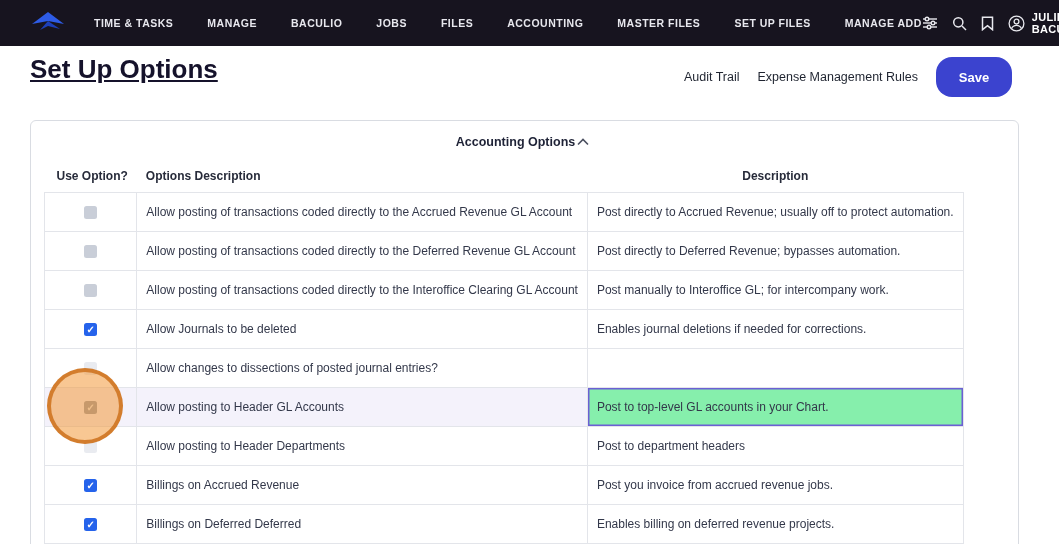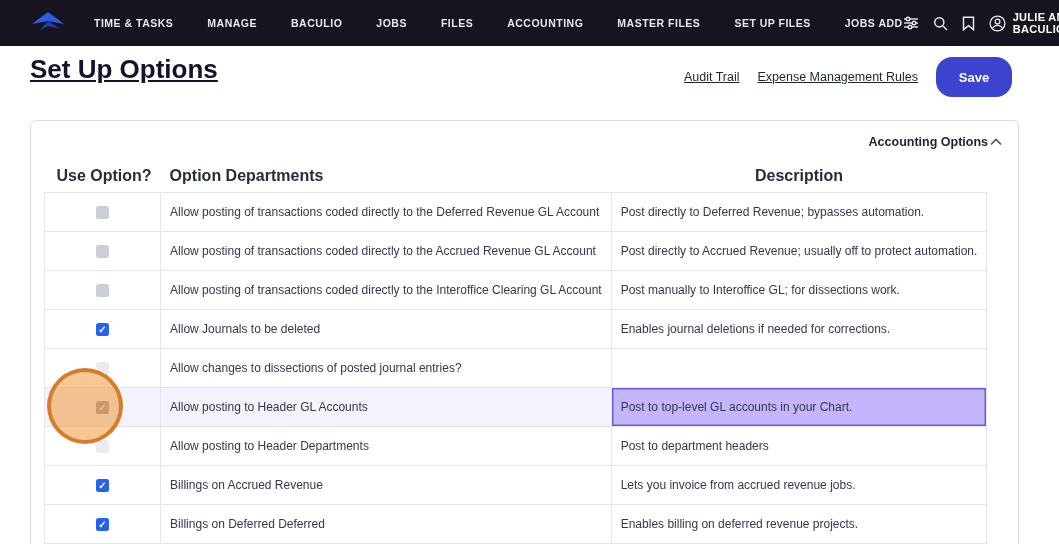--- a/index.html
+++ b/index.html
@@ -15,45 +15,45 @@
               cursor:pointer; white-space:nowrap; }
   .nav-right { margin-left:auto; margin-right:30px; display:flex; align-items:center; gap:14px; }
   .nav-icon { width:18px; height:18px; display:flex; align-items:center; justify-content:center; cursor:pointer; }
   .nav-user { display:flex; align-items:center; gap:7px; cursor:pointer; }
   .nav-user-name { color:#ffffff; font-size:11px; font-weight:700; letter-spacing:.3px; }
 
   
   .page-header { position:absolute; top:46px; left:0; width:1059px; height:74px; background:#fff; }
   .page-title { position:absolute; left:30px; top:8px; font-size:26px; font-weight:800; color:#15122b;text-decoration:underline; }
   .header-right { position:absolute; right:47px; top:11px; display:flex; align-items:center; gap:18px; }
-  .header-link { font-size:12.5px; color:#1f2430; text-decoration:underline; cursor:pointer; white-space:nowrap; }
+  .header-link { font-size:12.5px; color:#1f2430; cursor:pointer; white-space:nowrap; }
   .save-btn { width:76px; height:40px; border:none; border-radius:16px; background:#3b43cf;
               color:#fff; font-size:13px; font-weight:700; cursor:pointer;
               font-family:"Liberation Sans", sans-serif; }
 
   
   .card { position:absolute; left:30px; top:120px; width:989px; height:440px;
           border:1px solid #d9dce2; border-radius:6px; background:#fff; }
-  .section-head { display:flex; align-items:center; justify-content:flex-end;
+  .section-head { display:flex; align-items:center; justify-content:center;
                   padding:13px 14px 8px 12px; }
   .section-title { font-size:12.5px; font-weight:700; color:#1e2236; }
   .collapse-btn { width:16px; height:16px; display:flex; align-items:center; justify-content:center; cursor:pointer; }
 
   
   table.opts { border-collapse:collapse; table-layout:fixed; margin-left:13px; margin-top:2px; }
-  .opts th { height:32px; text-align:left; font-size:16px; font-weight:700; color:#272b3a;
+  .opts th { height:32px; text-align:left; font-size:12px; font-weight:700; color:#272b3a;
              padding:0 9px; border:none; white-space:nowrap; }
   .opts th.col-check { width:85px; padding-left:12px; }
   .opts th.col-option { width:433px; }
   .opts th.col-desc { width:346px;text-align:center; }
   .opts td { height:39px; border:1px solid #e3e5ea; font-size:12px; color:#33384a;
              padding:0 9px; white-space:nowrap; overflow:hidden; background:#fff; }
   .opts td.td-check { text-align:center; padding:0; }
   .row-highlight td { background:#f4f2fb; }
-  .row-highlight td.td-desc { box-shadow:inset 0 0 0 1.5px #6c5fd4; background:#c4b5fd; }
+  .row-highlight td.td-desc { box-shadow:inset 0 0 0 1.5px #6c5fd4; background:#86efac; }
 
   
   .cb { display:inline-block; width:13px; height:13px; border-radius:2.5px; vertical-align:middle;
         position:relative; cursor:pointer; background:#e8eaef; }
   .cb .tick { display:none; position:absolute; left:0; top:0; width:13px; height:13px;
               color:#fff; font-size:10px; line-height:13px; text-align:center; font-weight:700; }
   .cb-checked { background:#2563eb; }
   .cb-checked .tick { display:block; }
   .cb-disabled { background:#c9ced8; }
   .cb-unchecked { background:#e9ebf0; }
@@ -77,21 +77,21 @@
   </span>
   <div class="nav-items">
     <span class="nav-item">TIME &amp; TASKS</span>
     <span class="nav-item">MANAGE</span>
     <span class="nav-item">BACULIO</span>
     <span class="nav-item">JOBS</span>
     <span class="nav-item">FILES</span>
     <span class="nav-item">ACCOUNTING</span>
     <span class="nav-item">MASTER FILES</span>
     <span class="nav-item">SET UP FILES</span>
-    <span class="nav-item">JOBS ADD</span>
+    <span class="nav-item">MANAGE ADD</span>
   </div>
   <div class="nav-right">
     <span class="nav-icon">
       <svg width="16" height="16" viewBox="0 0 16 16" fill="none" stroke="#e8e8ee" stroke-width="1.4">
         <line x1="1" y1="4" x2="15" y2="4"></line>
           <circle cx="5" cy="4" r="1.8" fill="#17141f"></circle>
         <line x1="1" y1="8" x2="15" y2="8"></line>
           <circle cx="11" cy="8" r="1.8" fill="#17141f"></circle>
         <line x1="1" y1="12" x2="15" y2="12"></line>
           <circle cx="7" cy="12" r="1.8" fill="#17141f"></circle>
@@ -137,39 +137,39 @@
       <svg width="12" height="8" viewBox="0 0 12 8" fill="none" stroke="#4b5060" stroke-width="1.6">
         <polyline points="1,6.5 6,1.5 11,6.5"></polyline>
       </svg>
     </span>
   </div>
 
   <table class="opts">
     <thead>
       <tr>
         <th class="col-check">Use Option?</th>
-        <th class="col-option">Option Departments</th>
+        <th class="col-option">Options Description</th>
         <th class="col-desc">Description</th>
       </tr>
     </thead>
     <tbody>
+      <tr>
+        <td class="td-check"><span class="cb cb-disabled"></span></td>
+        <td class="td-option">Allow posting of transactions coded directly to the Accrued Revenue GL Account</td>
+        <td class="td-desc">Post directly to Accrued Revenue; usually off to protect automation.</td>
+      </tr>
       <tr>
         <td class="td-check"><span class="cb cb-disabled"></span></td>
         <td class="td-option">Allow posting of transactions coded directly to the Deferred Revenue GL Account</td>
         <td class="td-desc">Post directly to Deferred Revenue; bypasses automation.</td>
       </tr>
       <tr>
         <td class="td-check"><span class="cb cb-disabled"></span></td>
-        <td class="td-option">Allow posting of transactions coded directly to the Accrued Revenue GL Account</td>
-        <td class="td-desc">Post directly to Accrued Revenue; usually off to protect automation.</td>
-      </tr>
-      <tr>
-        <td class="td-check"><span class="cb cb-disabled"></span></td>
         <td class="td-option">Allow posting of transactions coded directly to the Interoffice Clearing GL Account</td>
-        <td class="td-desc">Post manually to Interoffice GL; for dissections work.</td>
+        <td class="td-desc">Post manually to Interoffice GL; for intercompany work.</td>
       </tr>
       <tr>
         <td class="td-check"><span class="cb cb-checked"><span class="tick">✓</span></span></td>
         <td class="td-option">Allow Journals to be deleted</td>
         <td class="td-desc">Enables journal deletions if needed for corrections.</td>
       </tr>
       <tr>
         <td class="td-check"><span class="cb cb-unchecked"></span></td>
         <td class="td-option">Allow changes to dissections of posted journal entries?</td>
         <td class="td-desc"></td>
@@ -180,21 +180,21 @@
         <td class="td-desc">Post to top-level GL accounts in your Chart.</td>
       </tr>
       <tr>
         <td class="td-check"><span class="cb cb-unchecked"></span></td>
         <td class="td-option">Allow posting to Header Departments</td>
         <td class="td-desc">Post to department headers</td>
       </tr>
       <tr>
         <td class="td-check"><span class="cb cb-checked"><span class="tick">✓</span></span></td>
         <td class="td-option">Billings on Accrued Revenue</td>
-        <td class="td-desc">Lets you invoice from accrued revenue jobs.</td>
+        <td class="td-desc">Post you invoice from accrued revenue jobs.</td>
       </tr>
       <tr>
         <td class="td-check"><span class="cb cb-checked"><span class="tick">✓</span></span></td>
         <td class="td-option">Billings on Deferred Deferred</td>
         <td class="td-desc">Enables billing on deferred revenue projects.</td>
       </tr>
     </tbody>
   </table>
 </div>
 

